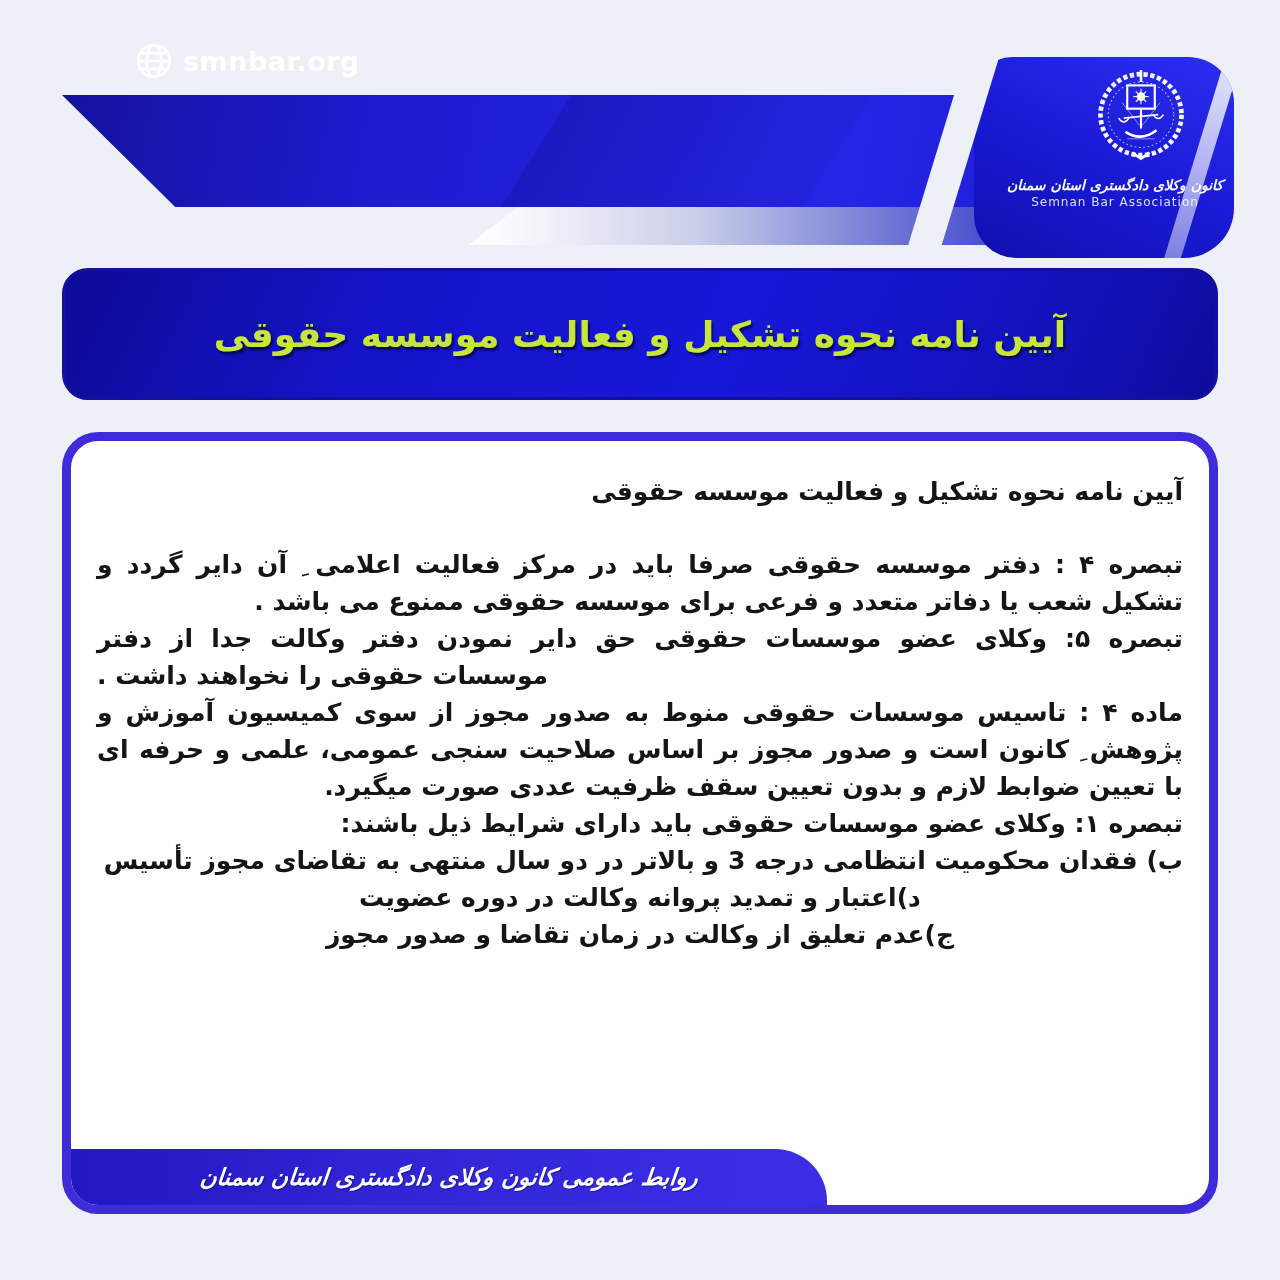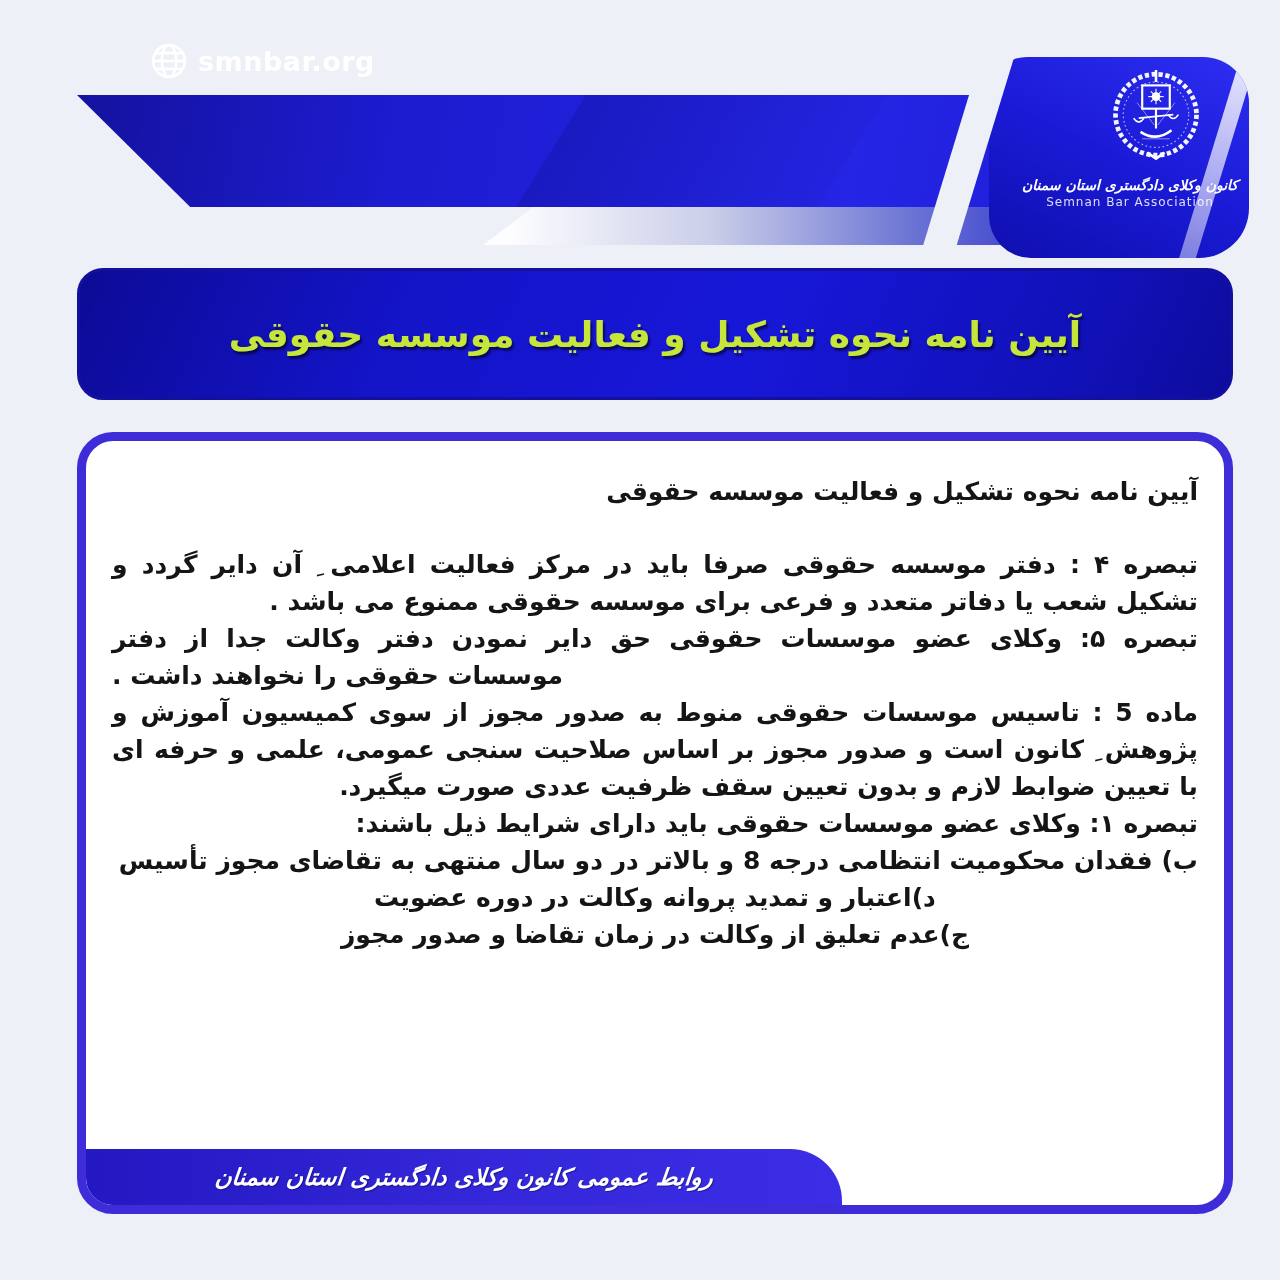--- a/index.html
+++ b/index.html
@@ -2,21 +2,21 @@
 <html lang="fa"><head>
 <meta charset="utf-8">
 <style>
   * { margin: 0; padding: 0; box-sizing: border-box; }
   html, body { width: 1280px; height: 1280px; }
   body {
     background: #eef0f8;
     font-family: "DejaVu Sans", sans-serif;
     overflow: hidden;
   }
-  #stage { position: relative; width: 1048px; height: 1280px; margin-left: 15px; }
+  #stage { position: relative; width: 1048px; height: 1280px; }
 
   
   .banner-main {
     position: absolute; left: 62px; top: 95px; width: 1078px; height: 112px;
     background: linear-gradient(100deg, #14129e 0%, #1d1cd0 30%, #2525e6 72%, #1b1bd2 100%);
     clip-path: polygon(0 0, 100% 0, 100% 100%, 10.5% 100%);
     z-index: 1;
   }
   .banner-main::after {
     content: ""; position: absolute; left: 44%; top: 0; width: 28%; height: 100%;
@@ -167,23 +167,23 @@
 
   <div class="title-banner">
     <div class="title-text">آیین نامه نحوه تشکیل و فعالیت موسسه حقوقی</div>
   </div>
 
   <div class="doc-box">
     <div class="doc-content">
       <p class="p-heading">آیین نامه نحوه تشکیل و فعالیت موسسه حقوقی</p>
       <p class="p-j">تبصره ۴ :  دفتر موسسه حقوقی صرفا باید در مرکز فعالیت اعلامی ِ آن دایر گردد و تشکیل شعب یا دفاتر متعدد و فرعی  برای موسسه حقوقی  ممنوع می باشد .</p>
       <p class="p-jl">تبصره ۵: وکلای عضو موسسات حقوقی حق دایر نمودن دفتر وکالت جدا از دفتر موسسات حقوقی را نخواهند داشت .</p>
-      <p class="p-j">ماده 5 :  تاسیس موسسات حقوقی منوط به صدور مجوز از سوی کمیسیون آموزش و پژوهش ِ کانون است و صدور مجوز بر اساس صلاحیت سنجی عمومی، علمی و حرفه ای  با تعیین ضوابط لازم و بدون تعیین سقف ظرفیت عددی صورت میگیرد.</p>
+      <p class="p-j">ماده ۴ :  تاسیس موسسات حقوقی منوط به صدور مجوز از سوی کمیسیون آموزش و پژوهش ِ کانون است و صدور مجوز بر اساس صلاحیت سنجی عمومی، علمی و حرفه ای  با تعیین ضوابط لازم و بدون تعیین سقف ظرفیت عددی صورت میگیرد.</p>
       <p class="p-r">تبصره ۱: وکلای عضو  موسسات حقوقی باید دارای شرایط ذیل باشند:</p>
-      <p class="p-r">ب) فقدان محکومیت انتظامی درجه 8 و بالاتر در دو سال منتهی به تقاضای مجوز تأسیس</p>
+      <p class="p-r">ب) فقدان محکومیت انتظامی درجه 3 و بالاتر در دو سال منتهی به تقاضای مجوز تأسیس</p>
       <p class="p-c">د)اعتبار و تمدید پروانه وکالت در دوره عضویت</p>
       <p class="p-c">ج)عدم تعلیق از وکالت در زمان تقاضا و صدور مجوز</p>
     </div>
 
     <div class="footer-shape">
       <div class="footer-text">روابط عمومی کانون وکلای دادگستری استان سمنان</div>
     </div>
   </div>
 
 </div>

